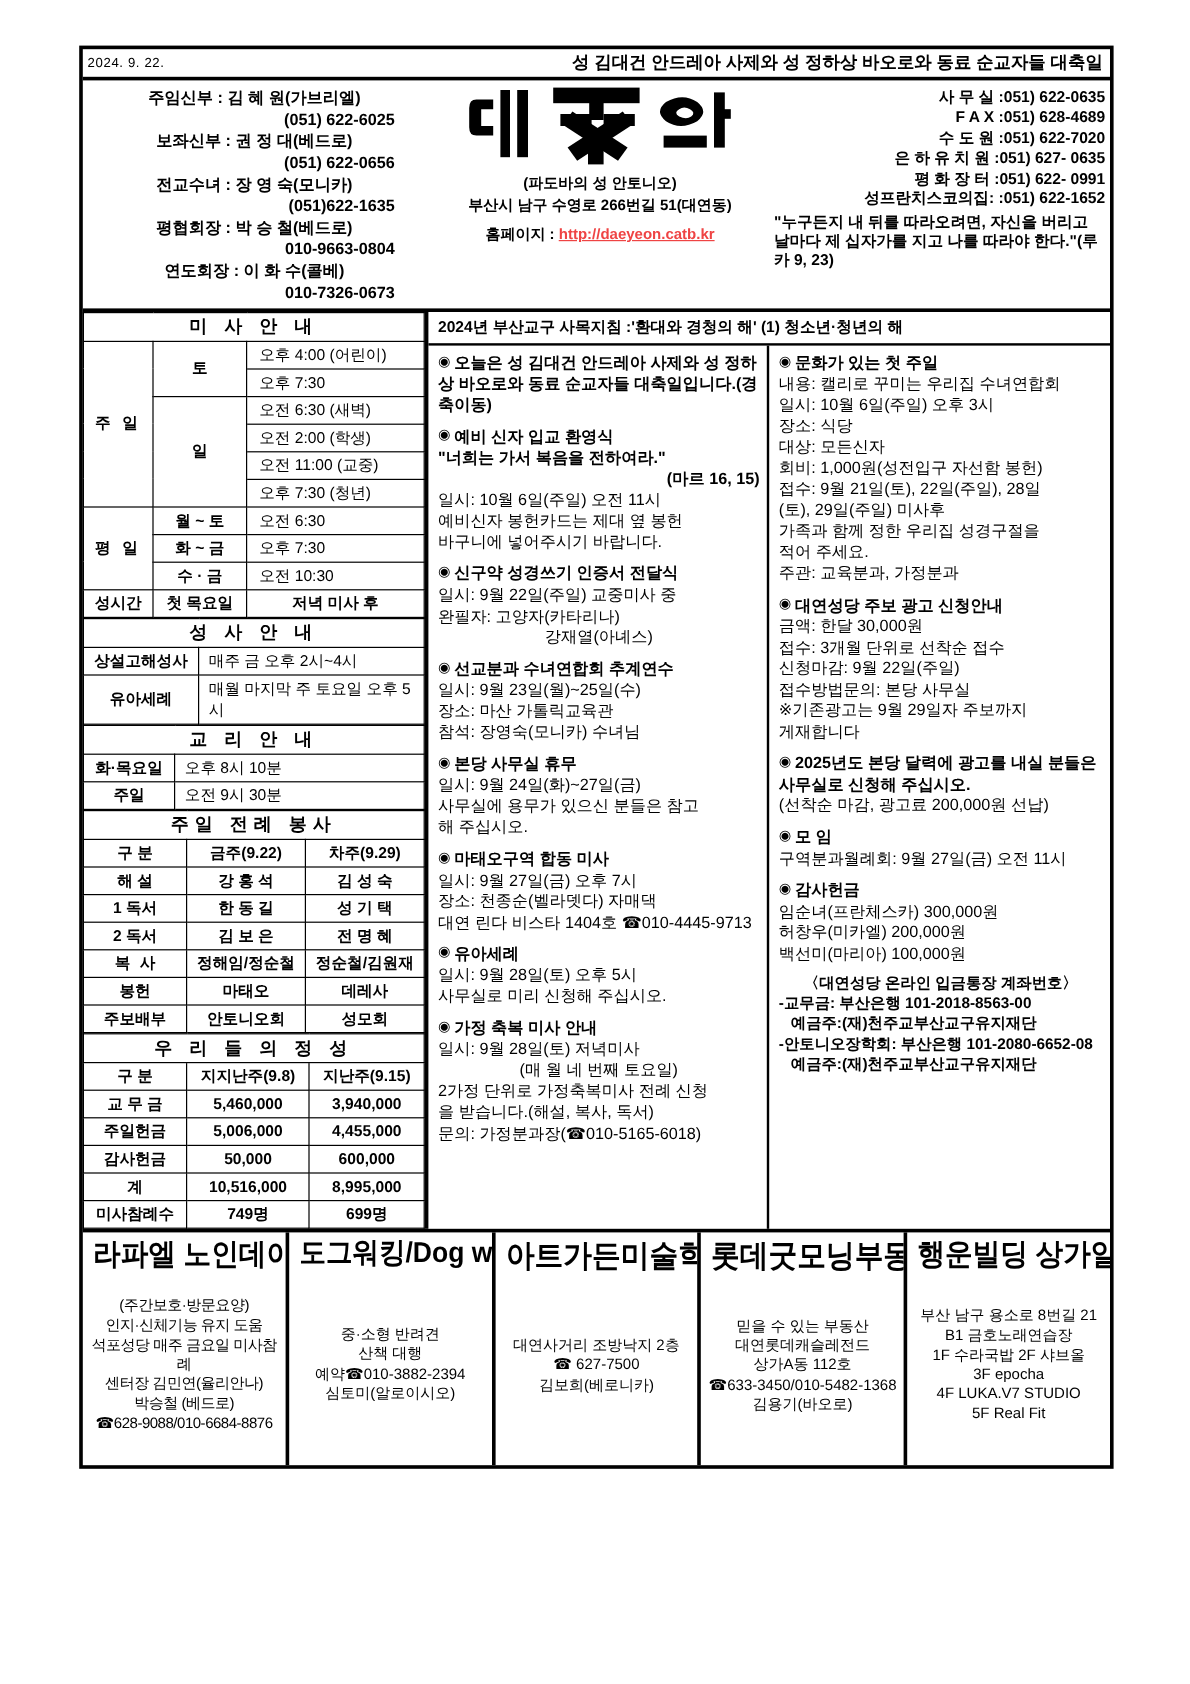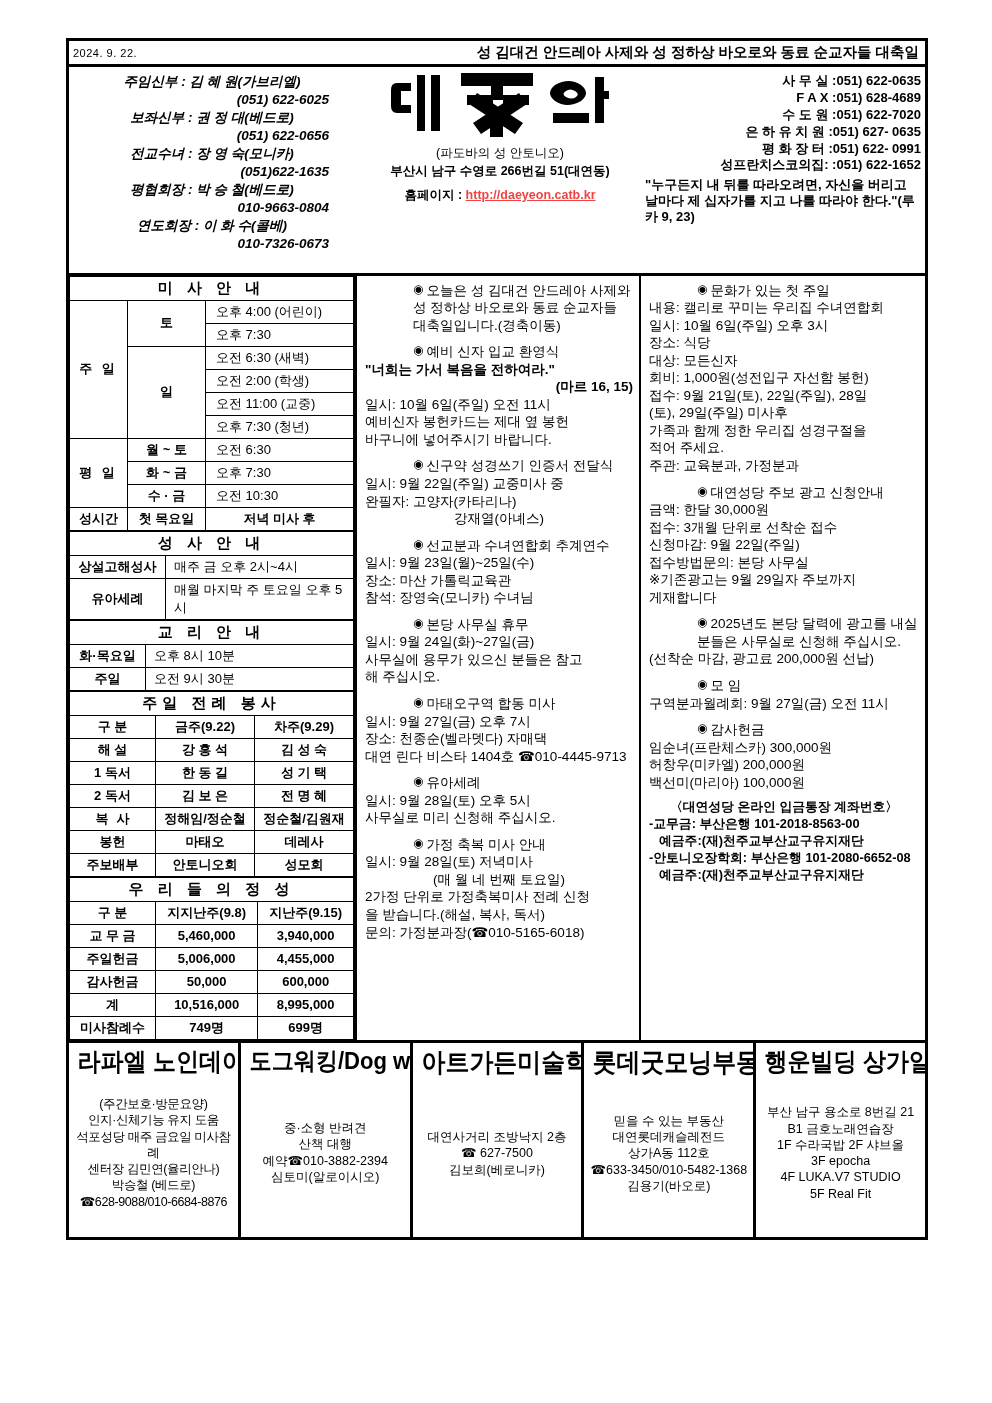--- a/index.html
+++ b/index.html
@@ -30,31 +30,31 @@
     box-sizing:border-box;
   }
   .topbar .date{font-size:11px;font-weight:500;letter-spacing:.5px;white-space:nowrap;}
   .topbar .feast{
     flex:1;text-align:right;font-size:14.5px;font-weight:600;white-space:nowrap;
     padding-right:2px;
   }
 
   
   .masthead{display:flex;align-items:flex-start;border-bottom:3px solid #000;}
-  .mh-left{width:286px;padding:6px 0 20px 0;box-sizing:border-box;font-style:italic;}
+  .mh-left{width:286px;padding:6px 0 4px 0;box-sizing:border-box;}
   .mh-mid{flex:1;text-align:center;padding:2px 0 4px 0;}
   .mh-right{width:280px;padding:6px 4px 4px 0;box-sizing:border-box;}
 
   .clergy{font-size:13.5px;font-weight:700;line-height:1.33;text-align:center;}
   .clergy .role{letter-spacing:0px;}
   .clergy .tel{display:block;text-align:right;padding-right:26px;font-weight:700;}
 
   .logo-wrap{height:74px;display:flex;align-items:center;justify-content:center;}
   .logo-svg{display:block;}
-  .patron{font-size:12.5px;font-weight:400;margin-top:2px;}
+  .patron{font-size:12.5px;font-weight:700;margin-top:2px;}
   .addr{font-size:12.5px;font-weight:700;margin-top:1px;}
   .home{font-size:12.5px;margin-top:7px;font-weight:600;}
   .home a,.home .url{color:#ef4444;text-decoration:underline;}
 
   .offices{font-size:13px;font-weight:700;line-height:1.3;}
   .offices .row{display:flex;justify-content:flex-end;white-space:nowrap;}
   .offices .lab{display:inline-block;text-align:justify;}
   .verse{font-size:13px;font-weight:700;line-height:1.22;margin-top:3px;text-align:left;}
 
   
@@ -77,21 +77,21 @@
   .sec{
     text-align:center;font-weight:700;font-size:15px;letter-spacing:5px;
     padding:4px 0 4px 0;border:1px solid #000;
   }
   .ctr{text-align:center;}
   .sp3{letter-spacing:3px;}
   .b{font-weight:700;}
 
   
   .ann{font-size:13.5px;line-height:1.30;}
-  .ann .h{font-weight:400;display:block;margin-top:9px;margin-left:48px;}
+  .ann .h{font-weight:700;display:block;margin-top:9px;}
   .ann .h:first-child{margin-top:2px;}
   .ann .l{display:block;}
   .ann .ind{display:block;text-align:center;}
   .ann .rtq{display:block;text-align:right;font-weight:700;}
   .bul{font-size:12px;vertical-align:2px;margin-right:3px;}
   .acct{font-size:12.8px;line-height:1.32;}
   .acct .ttl{display:block;text-align:center;font-weight:700;margin-top:8px;}
   .acct .bb{display:block;font-weight:700;}
 
   
@@ -389,20 +389,21 @@
               <tr>
                 <td class="ctr b" style="width: 86px;">미사참례수</td>
                 <td class="ctr b">749명</td>
                 <td class="ctr b">699명</td>
               </tr>
             </tbody>
         </table>
       </div>
 
       <div style="flex:1;display:flex;flex-direction:column;">
+        <div class="guideline">2024년 부산교구 사목지침 :'환대와 경청의 해' (1) 청소년·청년의 해</div>
         <div class="midwrap" style="flex:1;">
           <div class="col-mid">
             <div class="ann" id="mid-ann">
                 <span class="h"><span class="bul">◉</span>오늘은 성 김대건 안드레아 사제와 성 정하상 바오로와 동료 순교자들 대축일입니다.(경축이동)</span>
                 <span class="h"><span class="bul">◉</span>예비 신자 입교 환영식</span>
                 <span class="l" style="font-weight: 700;">"너희는 가서 복음을 전하여라."</span>
                 <span class="l rtq">(마르 16, 15)</span>
                 <span class="l">일시: 10월 6일(주일) 오전 11시</span>
                 <span class="l">예비신자 봉헌카드는 제대 옆 봉헌</span>
                 <span class="l">바구니에 넣어주시기 바랍니다.</span>

